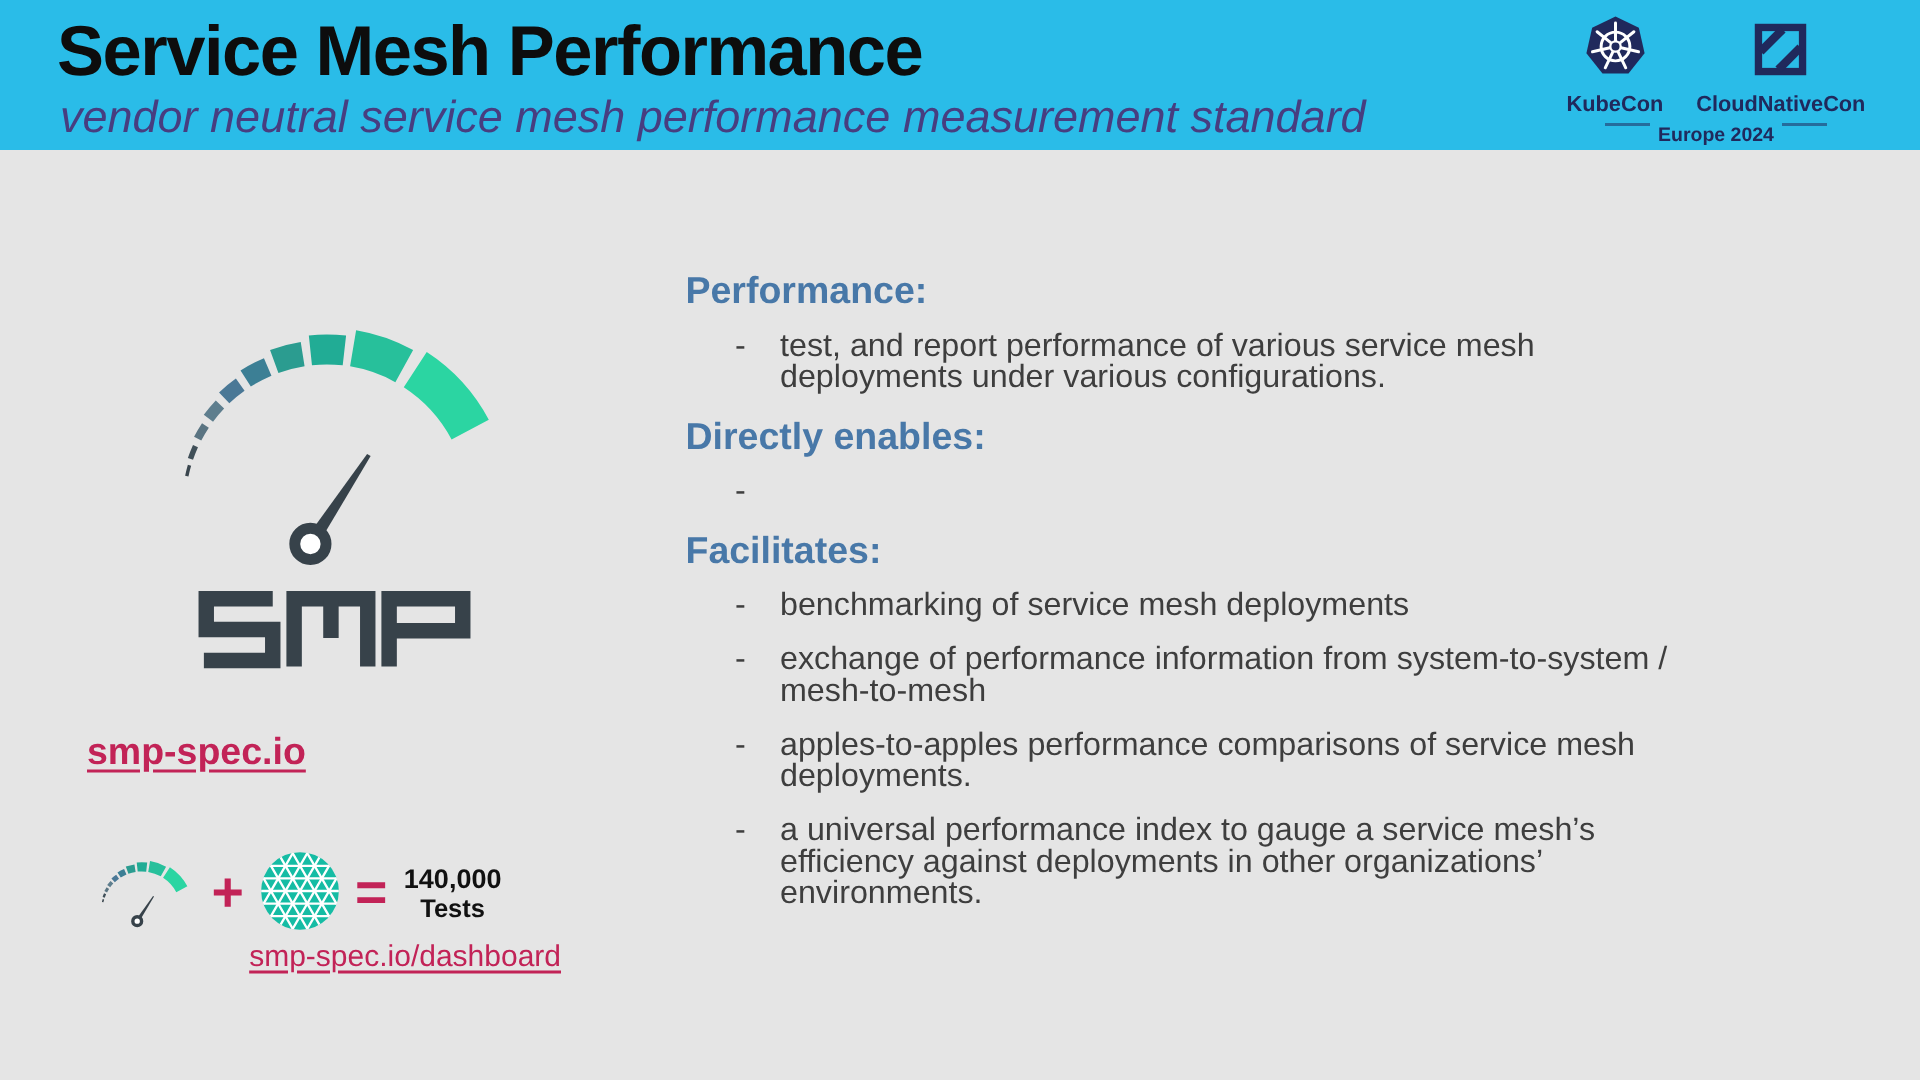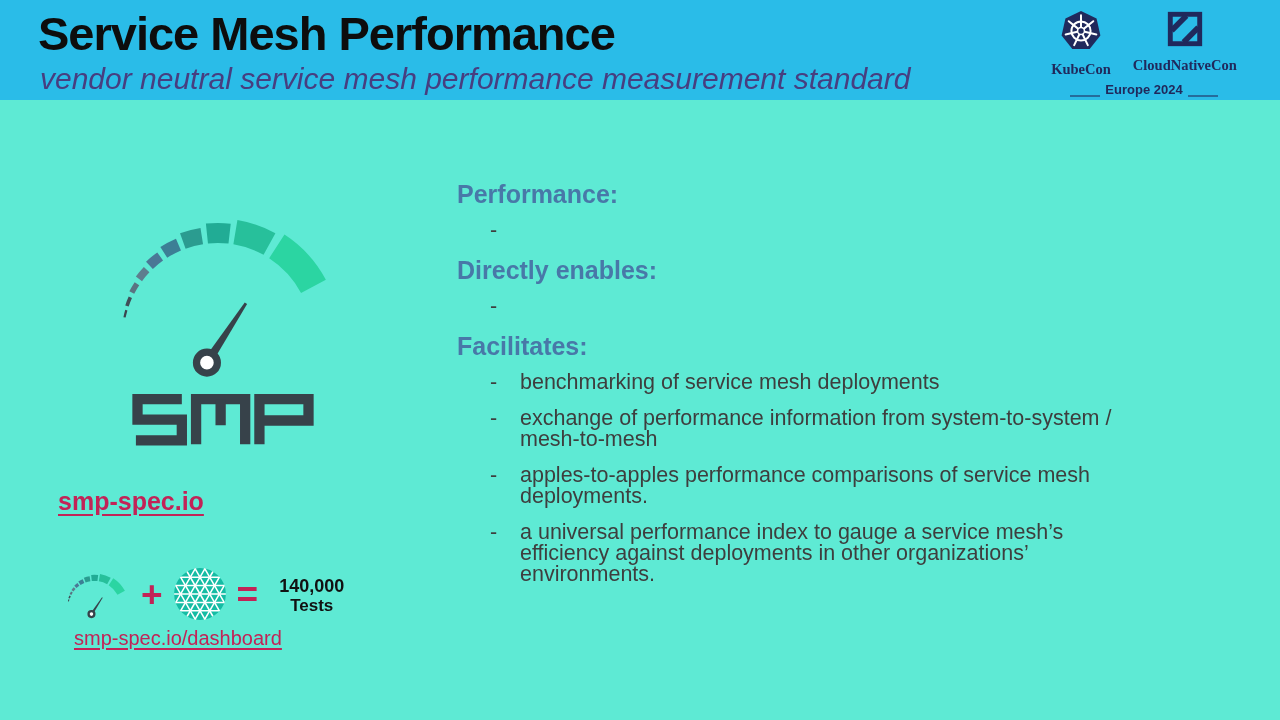--- a/index.html
+++ b/index.html
@@ -1,50 +1,50 @@
 <!DOCTYPE html>
 <html><head>
 <meta charset="utf-8">
 <style>
   * { margin:0; padding:0; box-sizing:border-box; }
   html,body { width:1280px; height:720px; }
   body { font-family:"Liberation Sans", sans-serif; background:#ffffff; overflow:hidden; position:relative; }
 
-  .slide { position:absolute; inset:0; width:1280px; height:720px; background:#5eead4; }
+  .slide { position:absolute; inset:0; width:1280px; height:720px; background:#e5e5e5; }
 
   
   .header { position:absolute; top:0; left:0; width:1280px; height:100px; background:#2ABCE8; }
   .title { position:absolute; left:38px; top:6px; font-size:47px; font-weight:bold; color:#0d0d0d; letter-spacing:-1px; white-space:nowrap; }
   .subtitle { position:absolute; left:40px; top:62px; font-size:30px; font-style:italic; color:#473E80; white-space:nowrap; }
 
   
   .event-block { position:absolute; top:8px; right:28px; width:216px; display:flex; flex-direction:column; align-items:center; }
-  .event-row { display:flex; align-items:flex-start;font-family:Liberation Serif, serif; }
+  .event-row { display:flex; align-items:flex-end; }
   .event-col { display:flex; flex-direction:column; align-items:center; justify-content:flex-end; padding:0 10px; }
   .event-divider { width:2px; background:rgba(32,41,92,0.55); margin:2px 0 4px 0; }
   .event-label { font-size:14.5px; font-weight:bold; color:#20295C; margin-top:3px; white-space:nowrap; }
-  .event-edition-row { display:flex; align-items:flex-end; gap:5px; margin-top:4px; }
+  .event-edition-row { display:flex; align-items:flex-start; gap:5px; margin-top:4px; }
   .event-edition { font-size:13px; font-weight:bold; color:#20295C; white-space:nowrap; }
   .edition-line { width:30px; height:2px; background:rgba(32,41,92,0.55); }
 
   
   .gauge-logo { position:absolute; left:80px; top:194px; width:272px; }
   .smp-wordmark { position:absolute; left:128px; top:392px; width:190px; }
   .sr { position:absolute; width:1px; height:1px; overflow:hidden; clip:rect(0 0 0 0); white-space:nowrap; }
 
   .site-link-wrap { position:absolute; left:58px; top:487px; width:330px; }
   .site-link { font-size:25px; font-weight:bold; color:#C22357; text-decoration:underline; text-underline-offset:4px; }
 
   .equation { position:absolute; left:56px; top:566px; width:300px; display:flex; align-items:center; gap:9px; }
   .op { font-size:37px; font-weight:900; color:#C22357; line-height:1; padding-bottom:4px; }
-  .eq-result { display:flex; flex-direction:column; align-items:center; line-height:1.1; margin-left:12px; }
+  .eq-result { display:flex; flex-direction:column; align-items:center; line-height:1.1; margin-left:2px; }
   .eq-value { font-size:18px; font-weight:bold; color:#111; }
   .eq-unit  { font-size:17px; font-weight:bold; color:#111; }
 
-  .dash-link-wrap { position:absolute; left:74px; top:627px; width:310px; text-align:left; }
+  .dash-link-wrap { position:absolute; left:64px; top:627px; width:310px; text-align:right; }
   .dash-link { font-size:20px; color:#C22357; text-decoration:underline; text-underline-offset:3px; }
 
   
   .sections { position:absolute; left:457px; top:180px; width:730px; }
   .section { margin-bottom:12px; }
   .sec-heading { font-size:25px; line-height:28px; font-weight:bold; color:#4878A8; margin-bottom:12px; }
   .bullet { display:flex; margin-bottom:15px; }
   .dash { flex:0 0 30px; margin-left:33px; font-size:21.5px; line-height:21px; color:#3E3E3E; }
   .bullet-text { font-size:21.5px; line-height:21px; color:#3E3E3E; white-space:pre-line; }
 </style>
@@ -185,20 +185,22 @@
   <div class="dash-link-wrap">
     <a href="#" class="dash-link">smp-spec.io/dashboard</a>
   </div>
 
   <div class="sections">
 
     <div class="section">
       <div class="sec-heading">Performance:</div>
       <div class="bullet">
         <span class="dash">-</span>
+        <span class="bullet-text">test, and report performance of various service mesh
+deployments under various configurations.</span>
       </div>
     </div>
 
     <div class="section">
       <div class="sec-heading">Directly enables:</div>
       <div class="bullet">
         <span class="dash">-</span>
       </div>
     </div>
 

